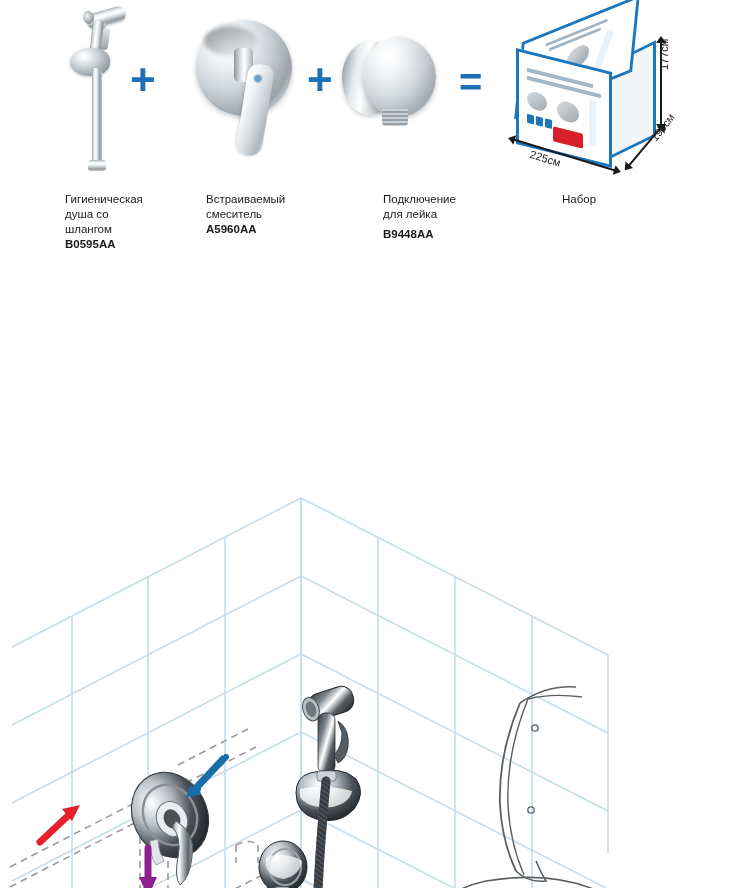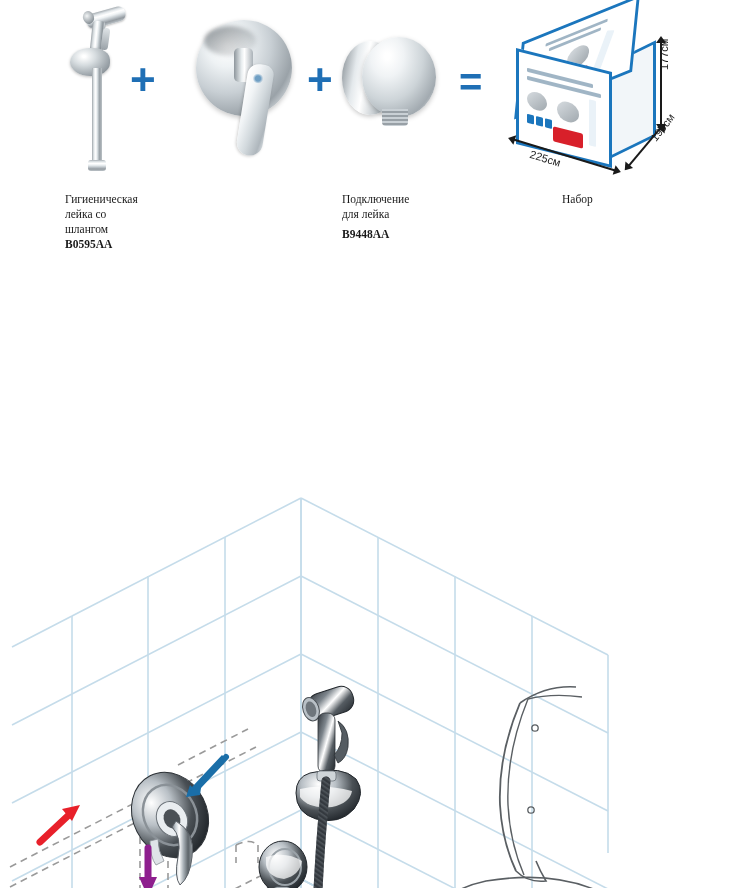--- a/index.html
+++ b/index.html
@@ -32,21 +32,20 @@
   .op.plus { font-size: 44px; }
   .op.equals { font-size: 40px; }
 
   
   .plabel {
     position: absolute;
     font-size: 11.5px;
     line-height: 15px;
     color: #1a1a1a;
     white-space: nowrap;
-    font-family: Liberation Serif, serif;
   }
   .plabel .code { font-weight: 700; display: block; }
   .plabel .ln { display: block; }
 
   
   .chrome-grad-v {
     background: linear-gradient(90deg,
       #9aa1a6 0%, #cfd5d8 12%, #f4f7f8 28%, #ffffff 38%,
       #dfe5e8 52%, #b3bbc0 66%, #8e969c 80%, #c2c9cd 92%, #9aa1a6 100%);
   }
@@ -299,27 +298,32 @@
     <div class="dim-line" style="left:4px; top:120px; width:108px; height:1.5px; transform:rotate(17deg); transform-origin:left center;"></div>
     <div class="arrowhead" style="left:0px; top:116px;
          border-top:5px solid transparent; border-bottom:5px solid transparent; border-right:7px solid #1a1a1a; transform:rotate(17deg);"></div>
     <div class="arrowhead" style="left:106px; top:148px;
          border-top:5px solid transparent; border-bottom:5px solid transparent; border-left:7px solid #1a1a1a; transform:rotate(17deg);"></div>
     <div class="dim-txt" style="left:24px; top:130px; transform:rotate(17deg); transform-origin:left top;">225см</div>
   </div>
 
   <div class="plabel" style="left:65px; top:192px;">
     <span class="ln">Гигиеническая</span>
-    <span class="ln">лейка со</span>
+    <span class="ln">душа со</span>
     <span class="ln">шлангом</span>
     <span class="code">B0595AA</span>
   </div>
 
-
-  <div class="plabel" style="left:342px; top:192px;">
+  <div class="plabel" style="left:206px; top:192px;">
+    <span class="ln">Встраиваемый</span>
+    <span class="ln">смеситель</span>
+    <span class="code">A5960AA</span>
+  </div>
+
+  <div class="plabel" style="left:383px; top:192px;">
     <span class="ln">Подключение</span>
     <span class="ln">для лейка</span>
     <span class="code" style="margin-top:5px;">B9448AA</span>
   </div>
 
   <div class="plabel" style="left:562px; top:192px;">
     <span class="ln">Набор</span>
   </div>
 </div>
 

